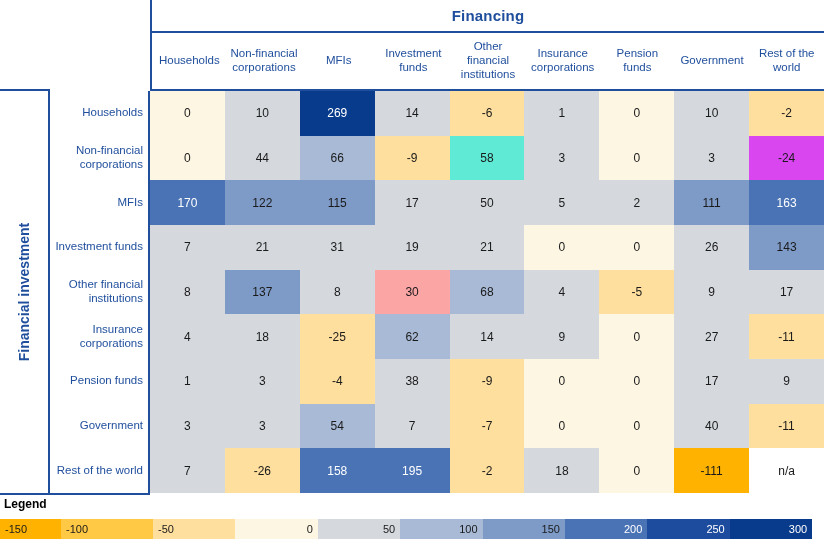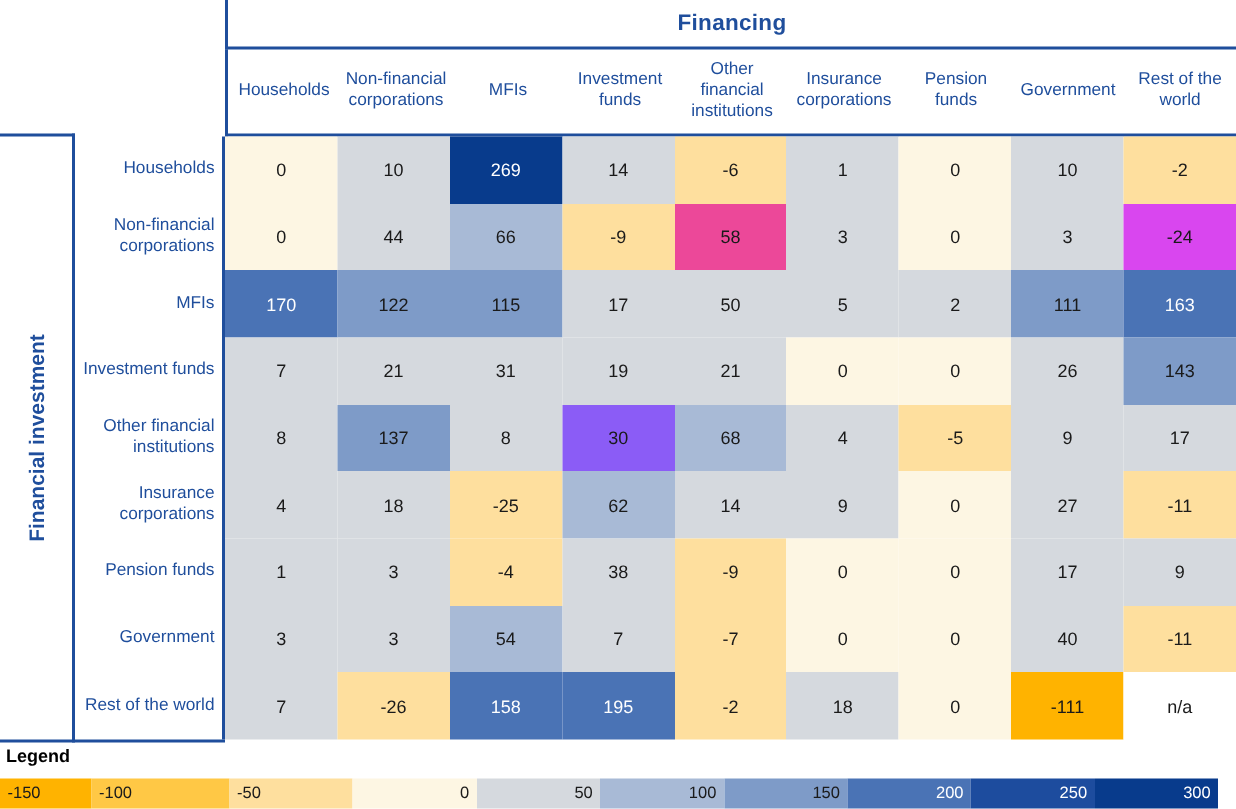--- a/index.html
+++ b/index.html
@@ -242,21 +242,21 @@
         <div class="cell" style="background: rgb(213, 217, 222);">1</div>
         <div class="cell" style="background: rgb(253, 246, 227);">0</div>
         <div class="cell" style="background: rgb(213, 217, 222);">10</div>
         <div class="cell" style="background: rgb(254, 223, 158);">-2</div>
       </div>
       <div class="matrix-row">
         <div class="cell" style="background: rgb(253, 246, 227);">0</div>
         <div class="cell" style="background: rgb(213, 217, 222);">44</div>
         <div class="cell" style="background: rgb(168, 186, 214);">66</div>
         <div class="cell" style="background: rgb(254, 223, 158);">-9</div>
-        <div class="cell" style="background: #ec4899;">58</div>
+        <div class="cell" style="background: #5eead4;">58</div>
         <div class="cell" style="background: rgb(213, 217, 222);">3</div>
         <div class="cell" style="background: rgb(253, 246, 227);">0</div>
         <div class="cell" style="background: rgb(213, 217, 222);">3</div>
         <div class="cell" style="background: #d946ef;">-24</div>
       </div>
       <div class="matrix-row">
         <div class="cell light-text" style="background: rgb(74, 115, 181);">170</div>
         <div class="cell" style="background: rgb(126, 155, 200);">122</div>
         <div class="cell" style="background: rgb(126, 155, 200);">115</div>
         <div class="cell" style="background: rgb(213, 217, 222);">17</div>
@@ -274,21 +274,21 @@
         <div class="cell" style="background: rgb(213, 217, 222);">21</div>
         <div class="cell" style="background: rgb(253, 246, 227);">0</div>
         <div class="cell" style="background: rgb(253, 246, 227);">0</div>
         <div class="cell" style="background: rgb(213, 217, 222);">26</div>
         <div class="cell" style="background: rgb(126, 155, 200);">143</div>
       </div>
       <div class="matrix-row">
         <div class="cell" style="background: rgb(213, 217, 222);">8</div>
         <div class="cell" style="background: rgb(126, 155, 200);">137</div>
         <div class="cell" style="background: rgb(213, 217, 222);">8</div>
-        <div class="cell" style="background: #8b5cf6;">30</div>
+        <div class="cell" style="background: #fca5a5;">30</div>
         <div class="cell" style="background: rgb(168, 186, 214);">68</div>
         <div class="cell" style="background: rgb(213, 217, 222);">4</div>
         <div class="cell" style="background: rgb(254, 223, 158);">-5</div>
         <div class="cell" style="background: rgb(213, 217, 222);">9</div>
         <div class="cell" style="background: rgb(213, 217, 222);">17</div>
       </div>
       <div class="matrix-row">
         <div class="cell" style="background: rgb(213, 217, 222);">4</div>
         <div class="cell" style="background: rgb(213, 217, 222);">18</div>
         <div class="cell" style="background: rgb(254, 223, 158);">-25</div>

